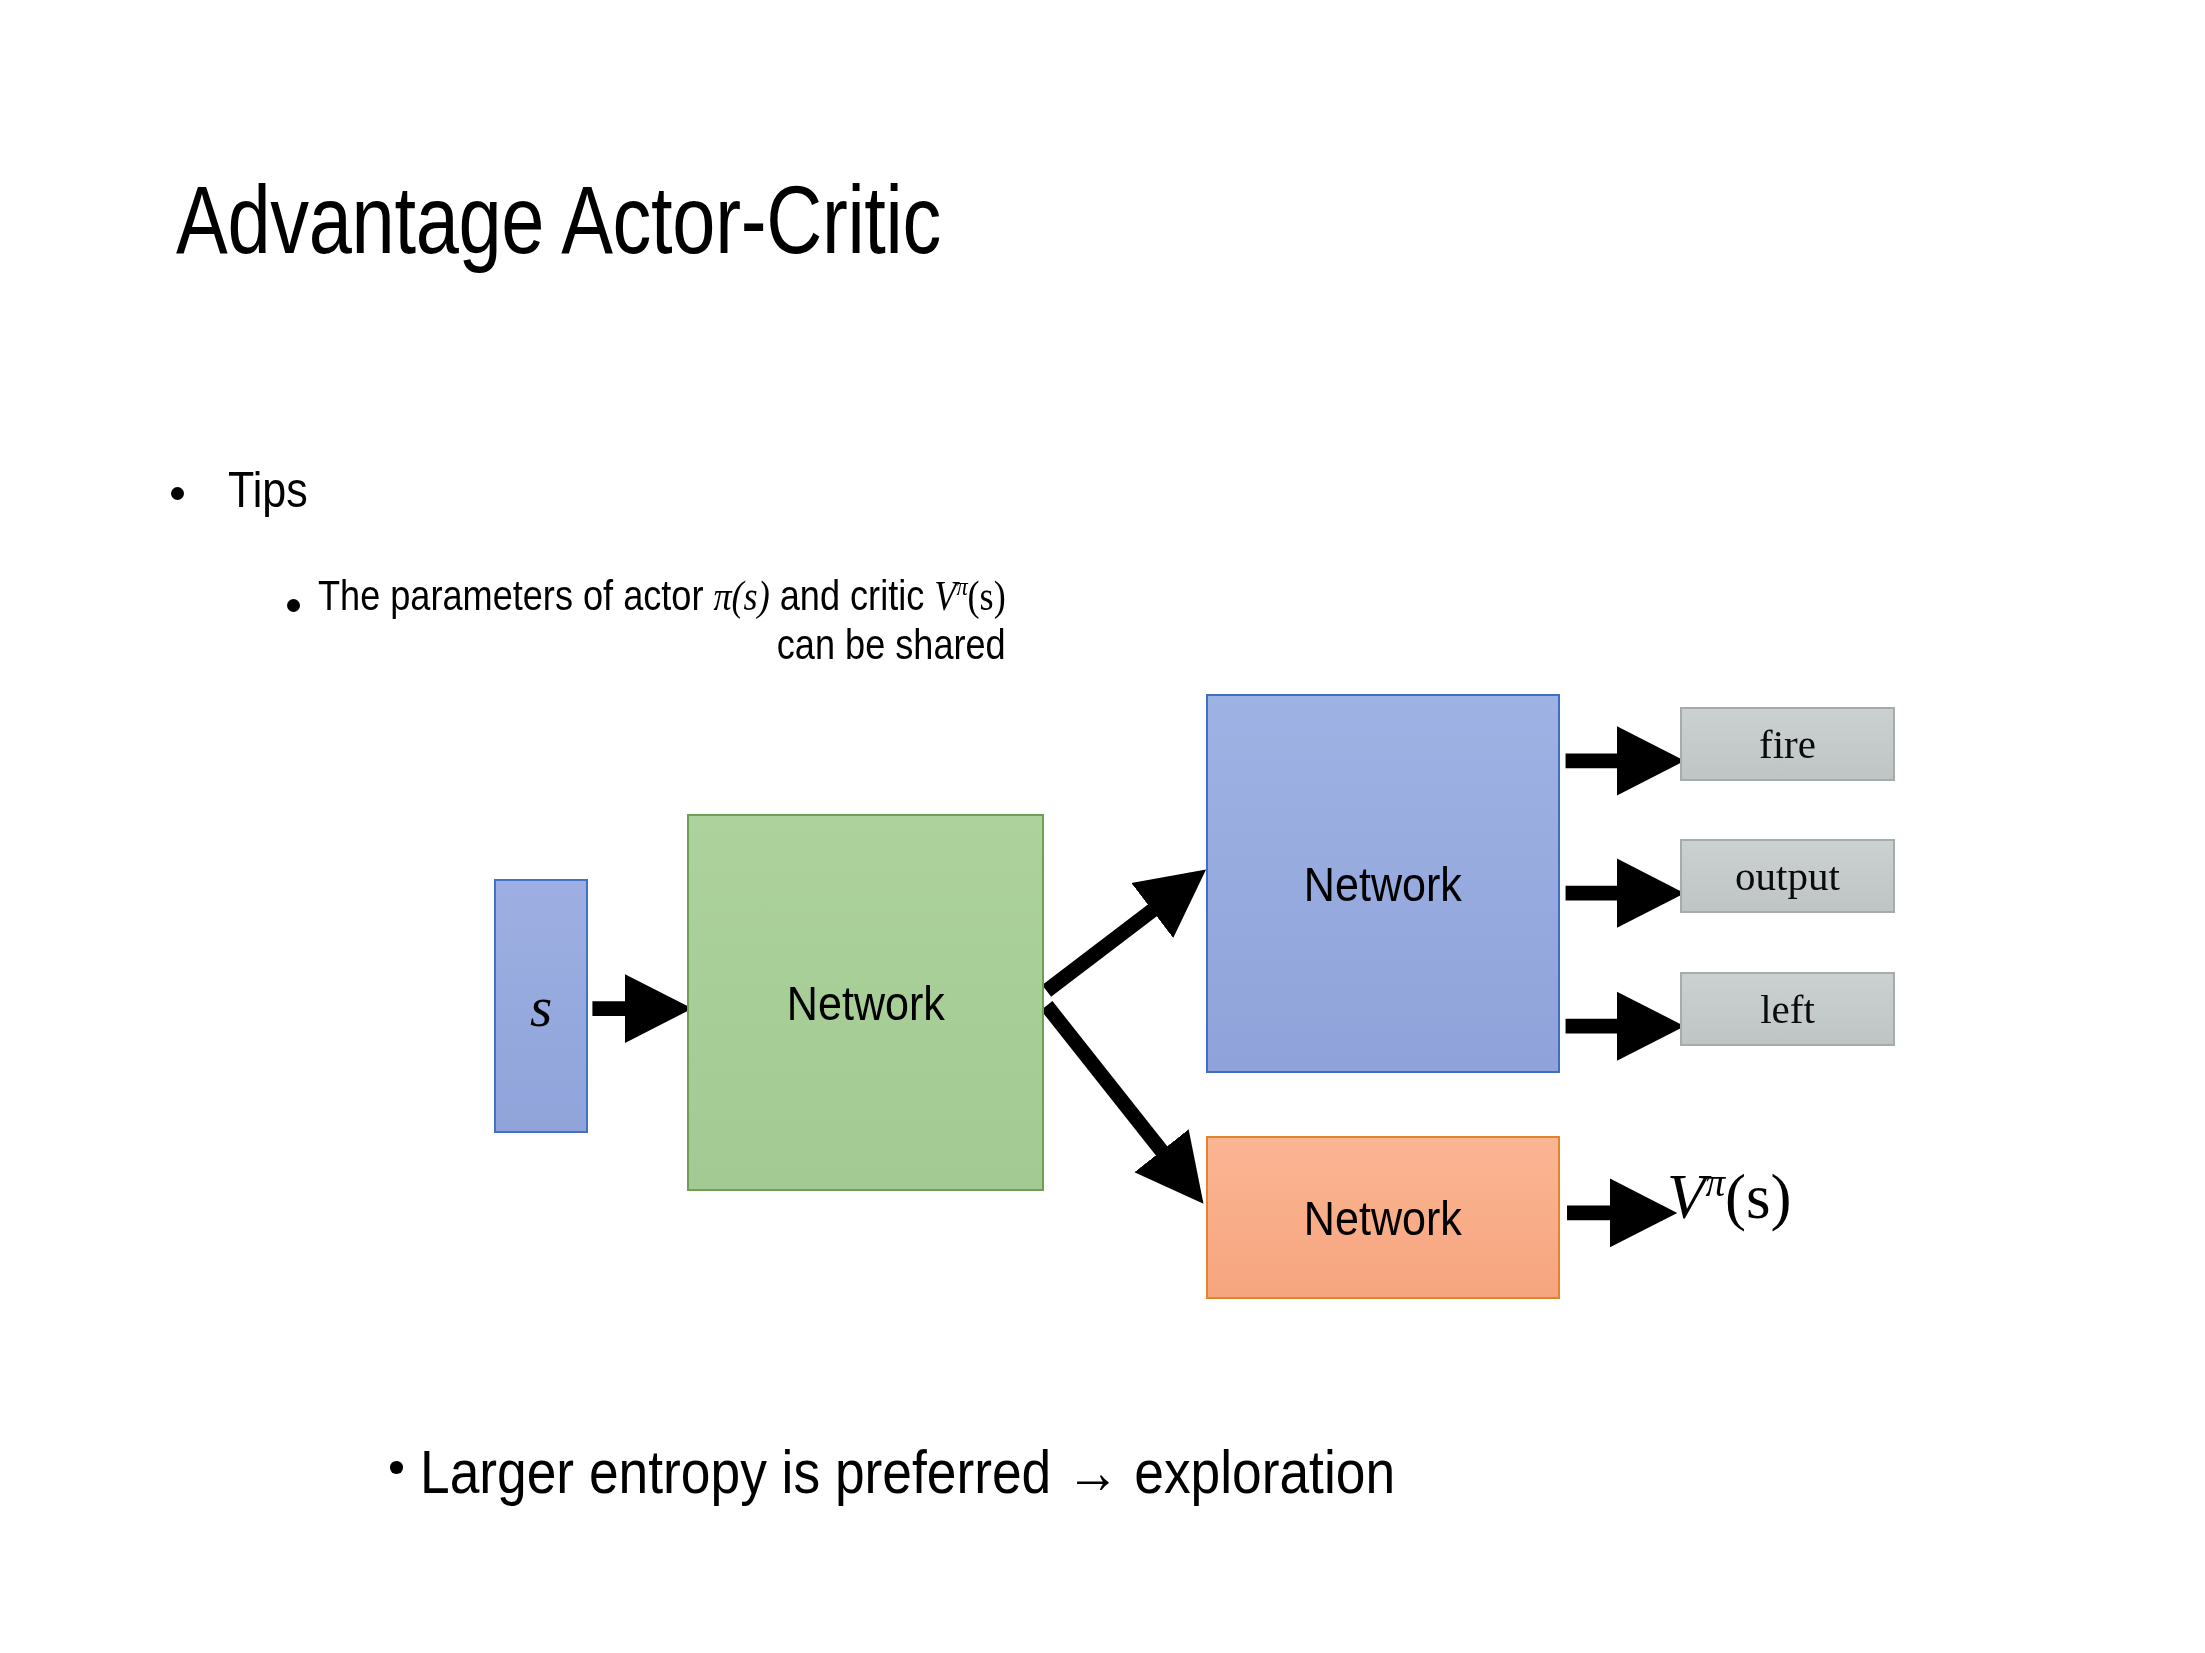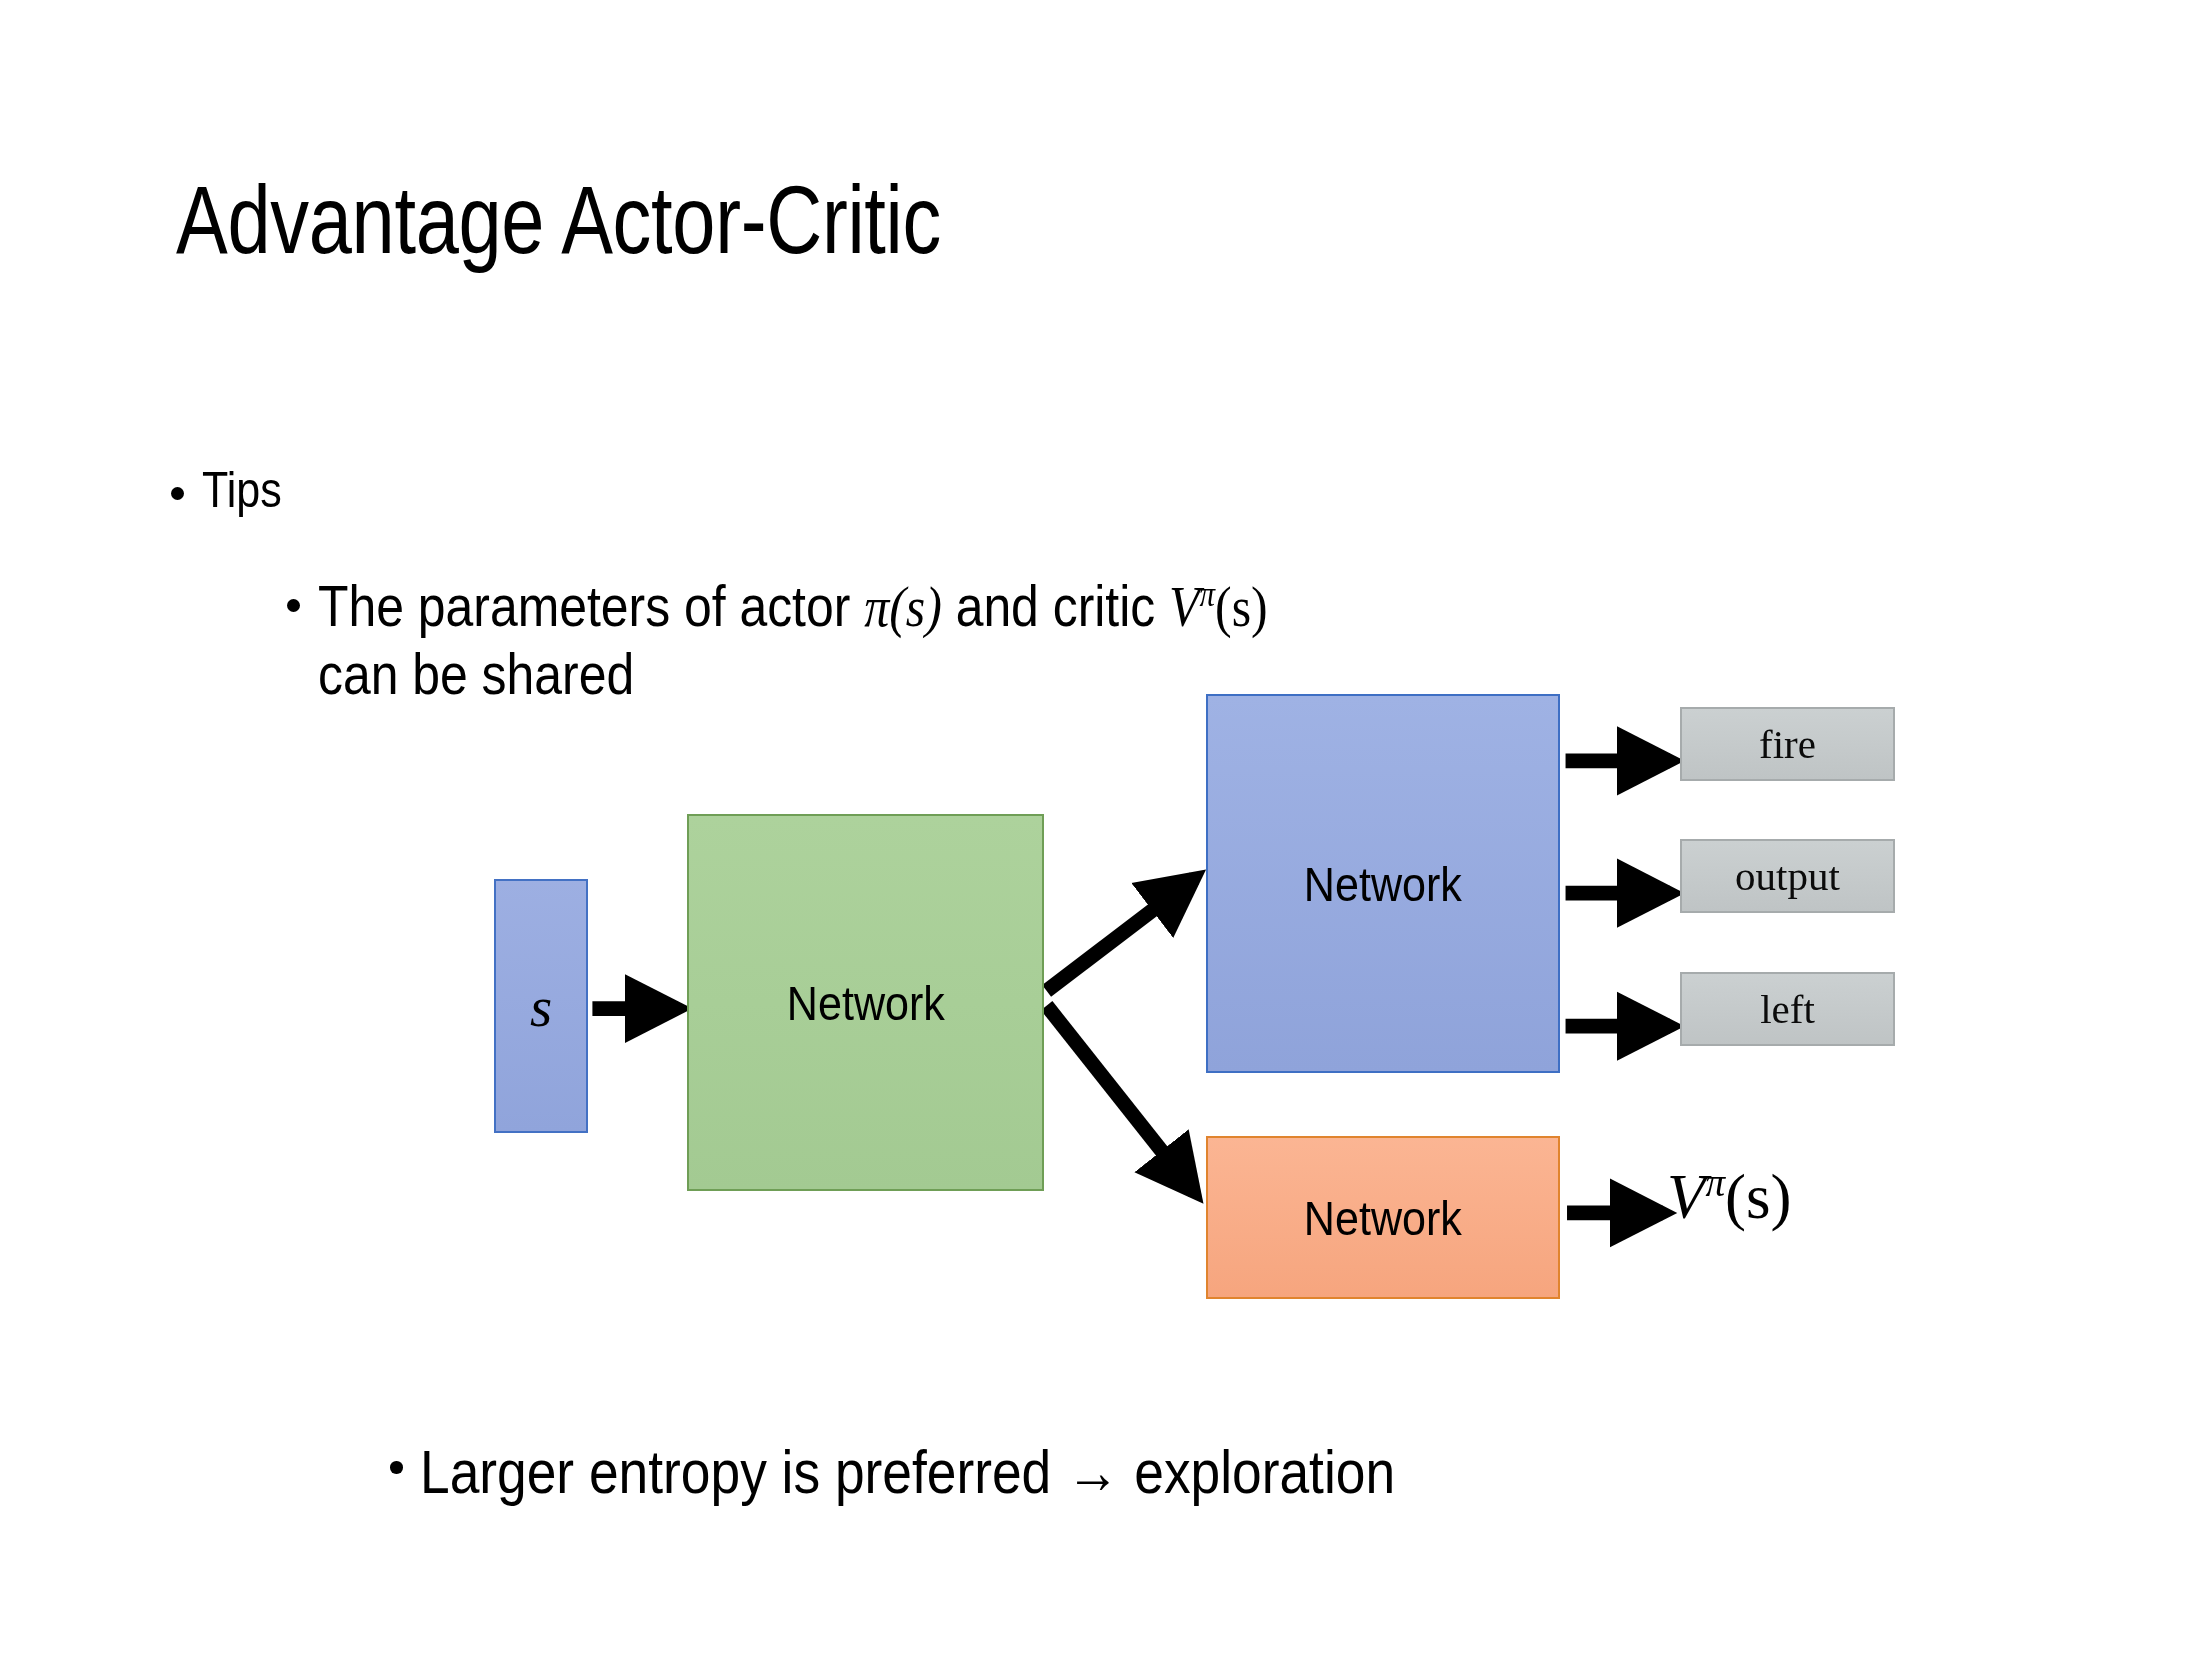--- a/index.html
+++ b/index.html
@@ -47,24 +47,24 @@
     background: #000;
     margin-right: 17.6px;
     flex: 0 0 auto;
   }
   .btext {
     display: block;
     transform: scaleX(0.86);
     transform-origin: left top;
   }
 
-  .lvl1 { font-size: 50px; line-height: 1.12; }
+  .lvl1 { font-size: 50px; line-height: 1.12; gap: 26px; }
   .lvl1 .dot { margin-top: 25px; width: 13.2px; height: 13.2px; }
 
-  .lvl2 { font-size: 58px; line-height: 1.16; }
+  .lvl2 { font-size: 42px; line-height: 1.16; text-align: right; }
   .lvl2 .dot { margin-top: 26.5px; width: 13.2px; height: 13.2px; }
 
   .lvl3 { font-size: 62px; line-height: 1.14; }
   .lvl3 .dot { margin-top: 24px; width: 12.5px; height: 12.5px; }
 
   
   #bullet-tips   { left: 171px; top: 462px; }
   
   #bullet-params { left: 287px; top: 572px; }
   

